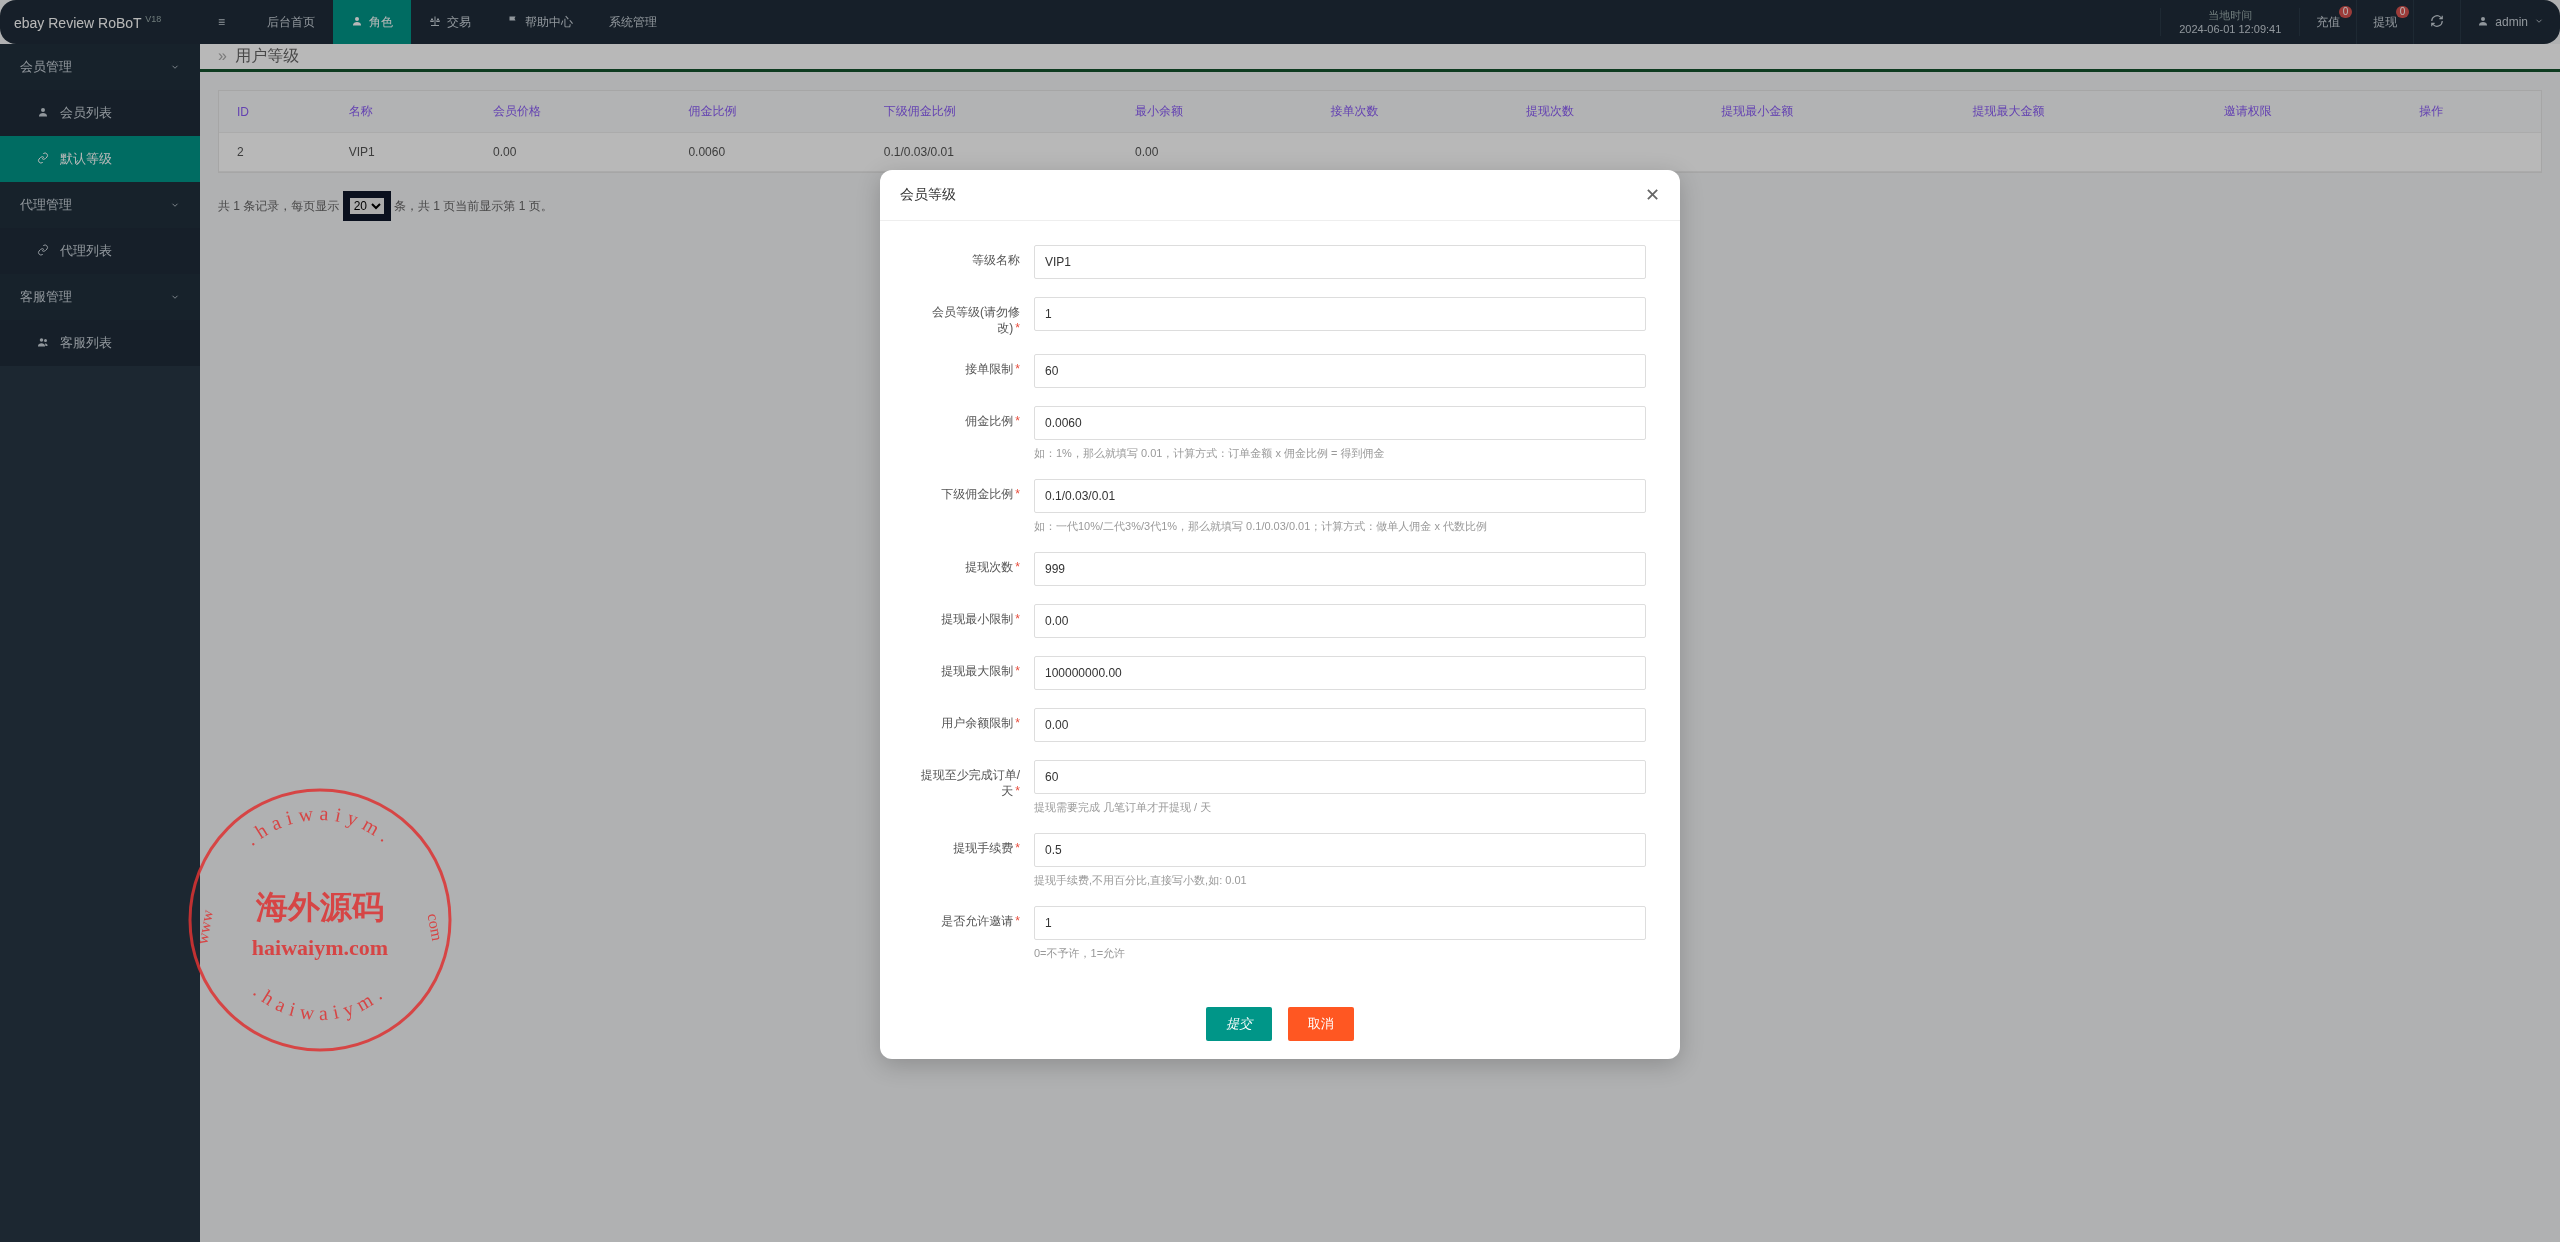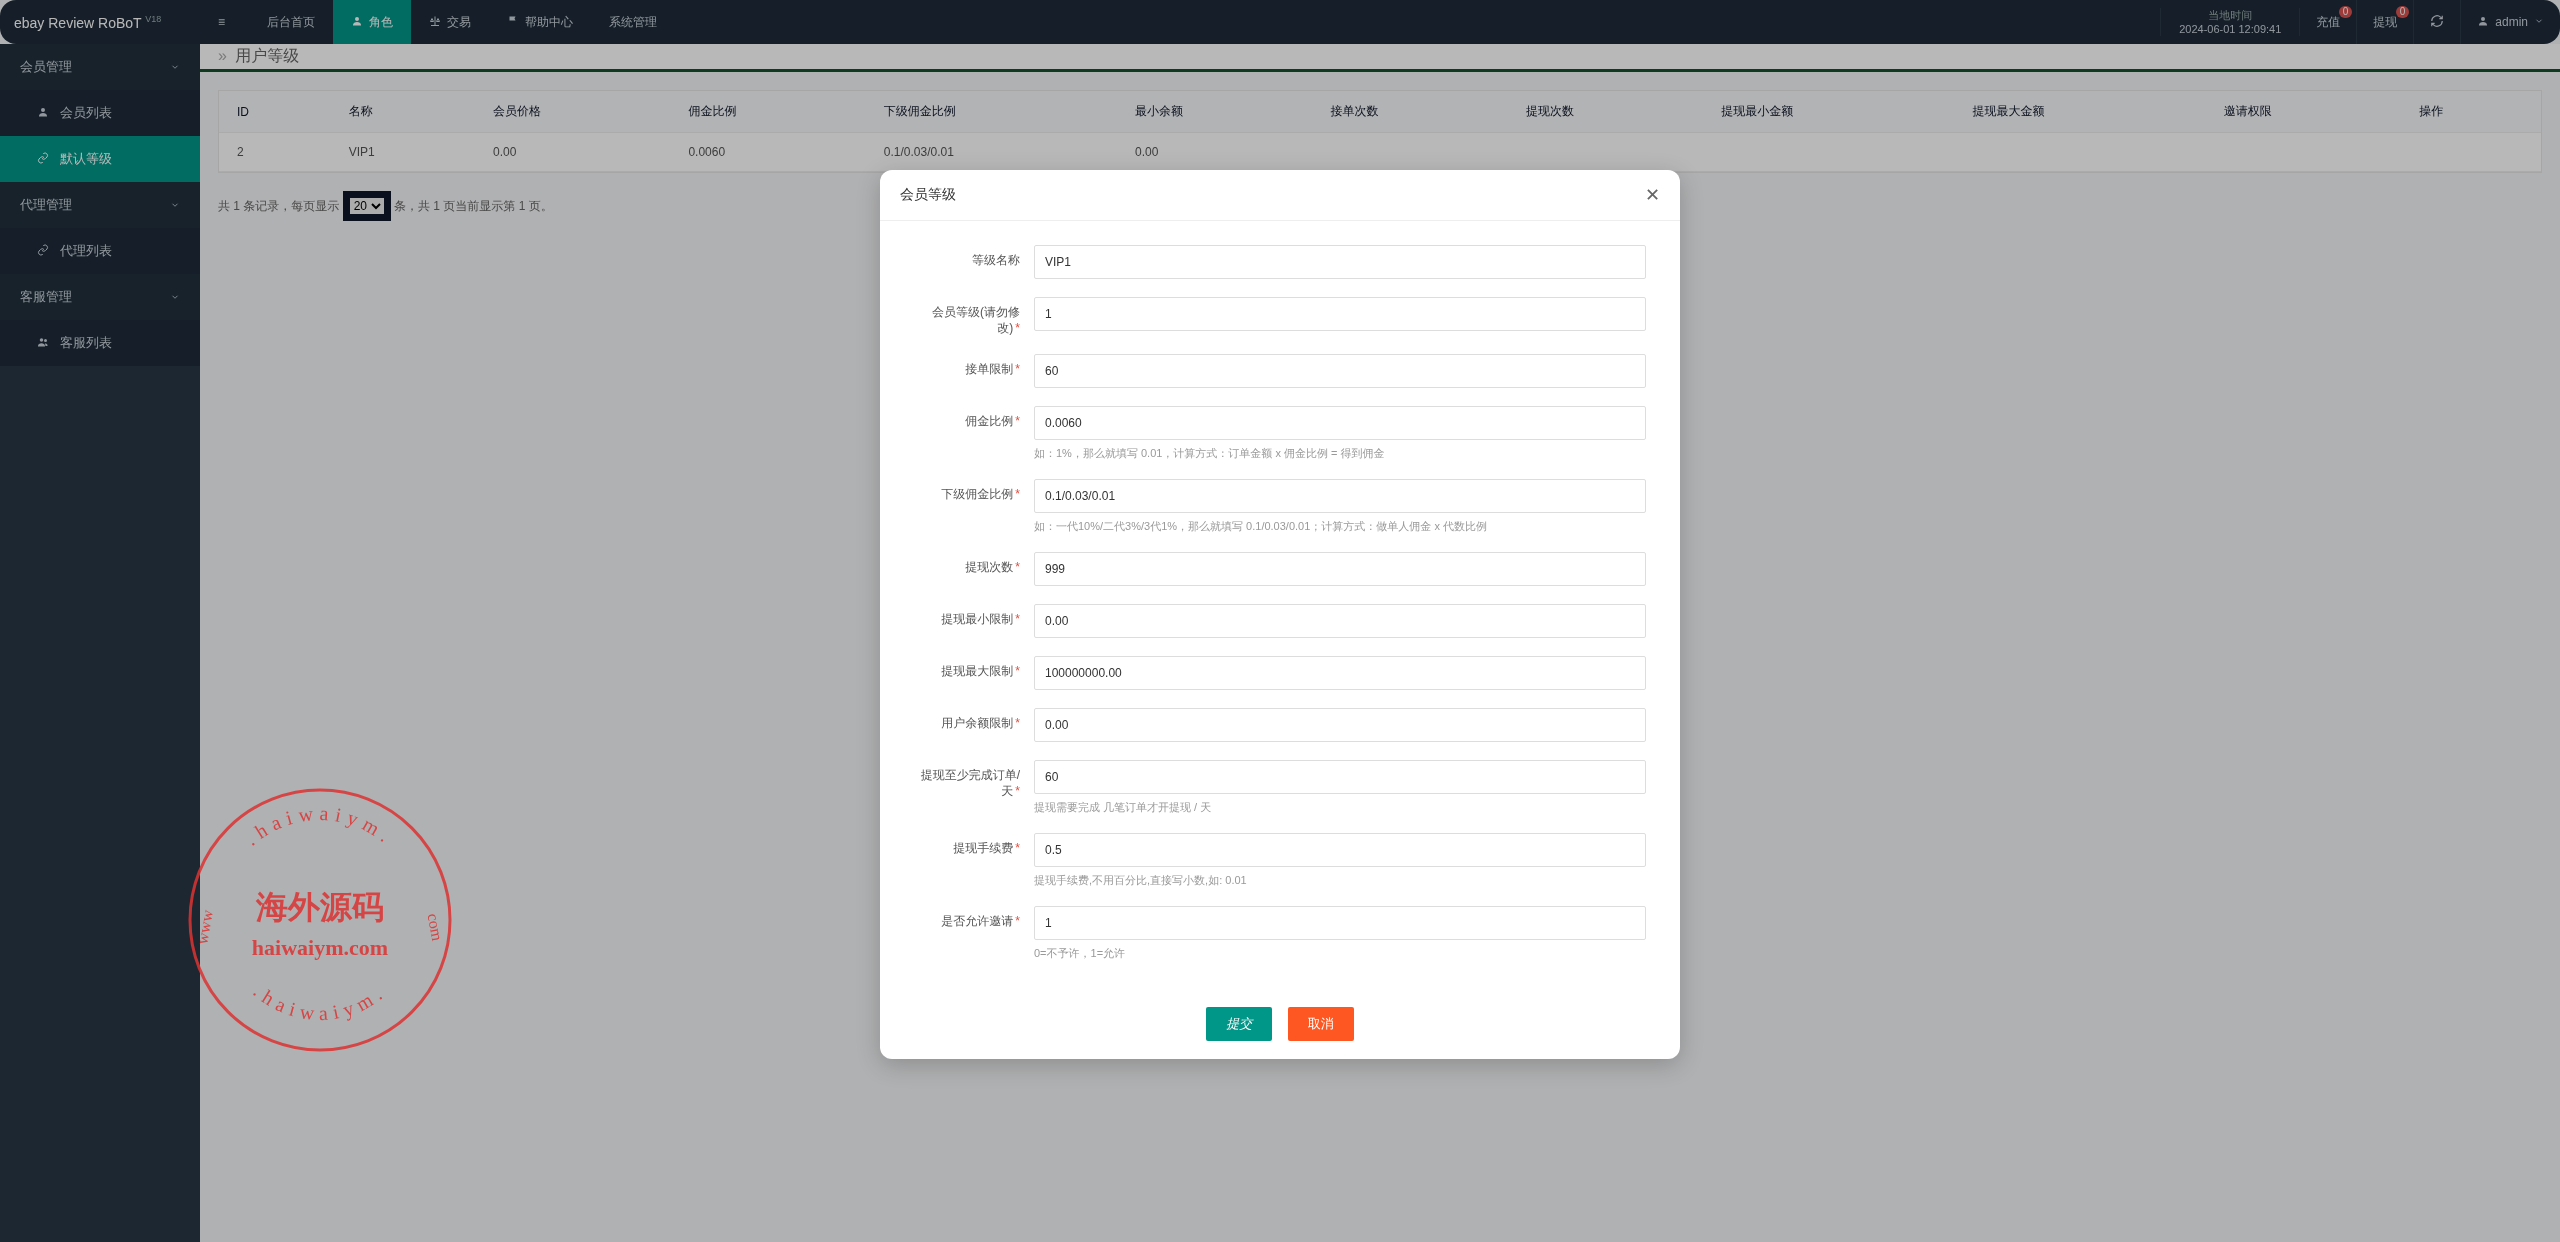--- a/index.html
+++ b/index.html
@@ -28,21 +28,21 @@
 .side-item.sub.active { background: #009688; color: #fff; }
 .side-item .ic { margin-right: 10px; display: inline-block; width: 14px; text-align: center; }
 
 
 .content { position: fixed; left: 200px; right: 0; top: 44px; bottom: 0; background: #f4f5f7; padding: 0; overflow: auto; }
 .crumb { background: #fff; border-bottom: 3px solid #14532d; padding: 2px 18px; font-size: 16px; color: #666; }
 .crumb .sep { color: #aaa; margin-right: 4px; }
 .panel { margin: 18px; background: #fff; border: 1px solid #e6e6e6; }
 .tbl { width: 100%; border-collapse: collapse; }
 .tbl th, .tbl td { text-align: left; padding: 12px 18px; font-size: 12px; border-bottom: 1px solid #eee; color: #555; font-weight: 400; }
-.tbl th { background: #f7f8fa; color: #0f172a; }
+.tbl th { background: #f7f8fa; color: #8b5cf6; }
 .pager { margin: 12px 18px 24px; font-size: 12px; color: #666; }
 .pager select { font-size: 12px; border: 7px solid #0f172a; }
 
 
 .overlay { position: fixed; inset: 0; background: rgba(0,0,0,0.28); z-index: 100; }
 .modal { position: fixed; left: 50%; top: 170px; transform: translateX(-50%); width: 800px; background: #fff; z-index: 101; border-radius: 12px; box-shadow: 0 6px 24px rgba(0,0,0,.2); }
 .modal-hd { display: flex; align-items: center; justify-content: space-between; padding: 14px 20px; border-bottom: 1px solid #eee; }
 .modal-hd .title { font-size: 14px; color: #333; }
 .modal-hd .close { font-size: 18px; cursor: pointer; color: #666; }
 .modal-bd { padding: 24px 34px 10px; }

